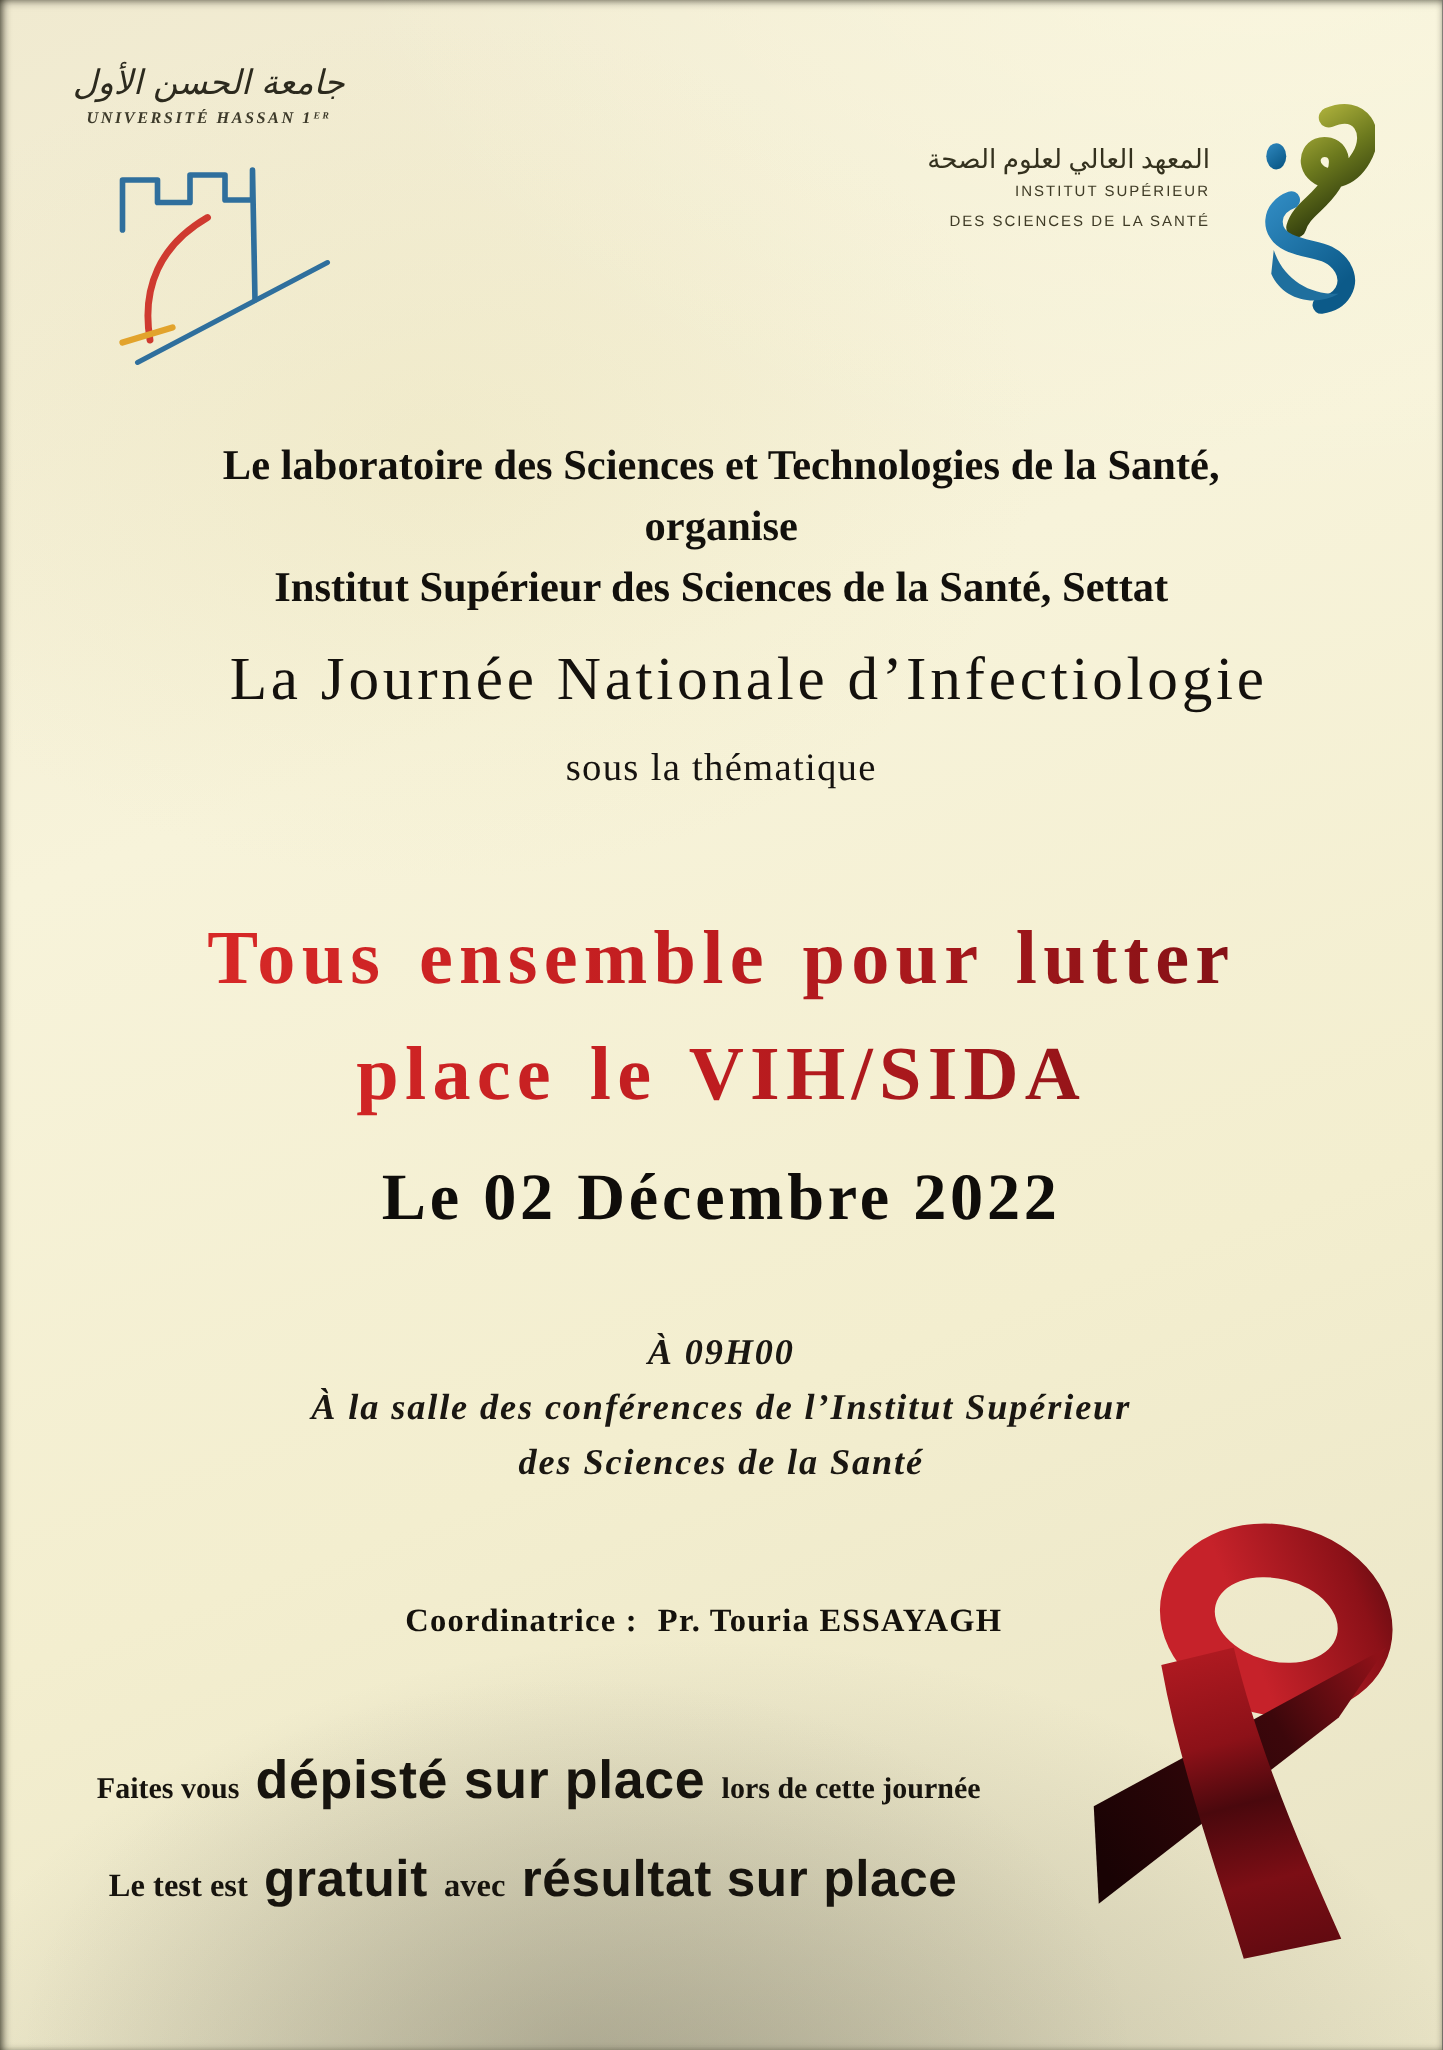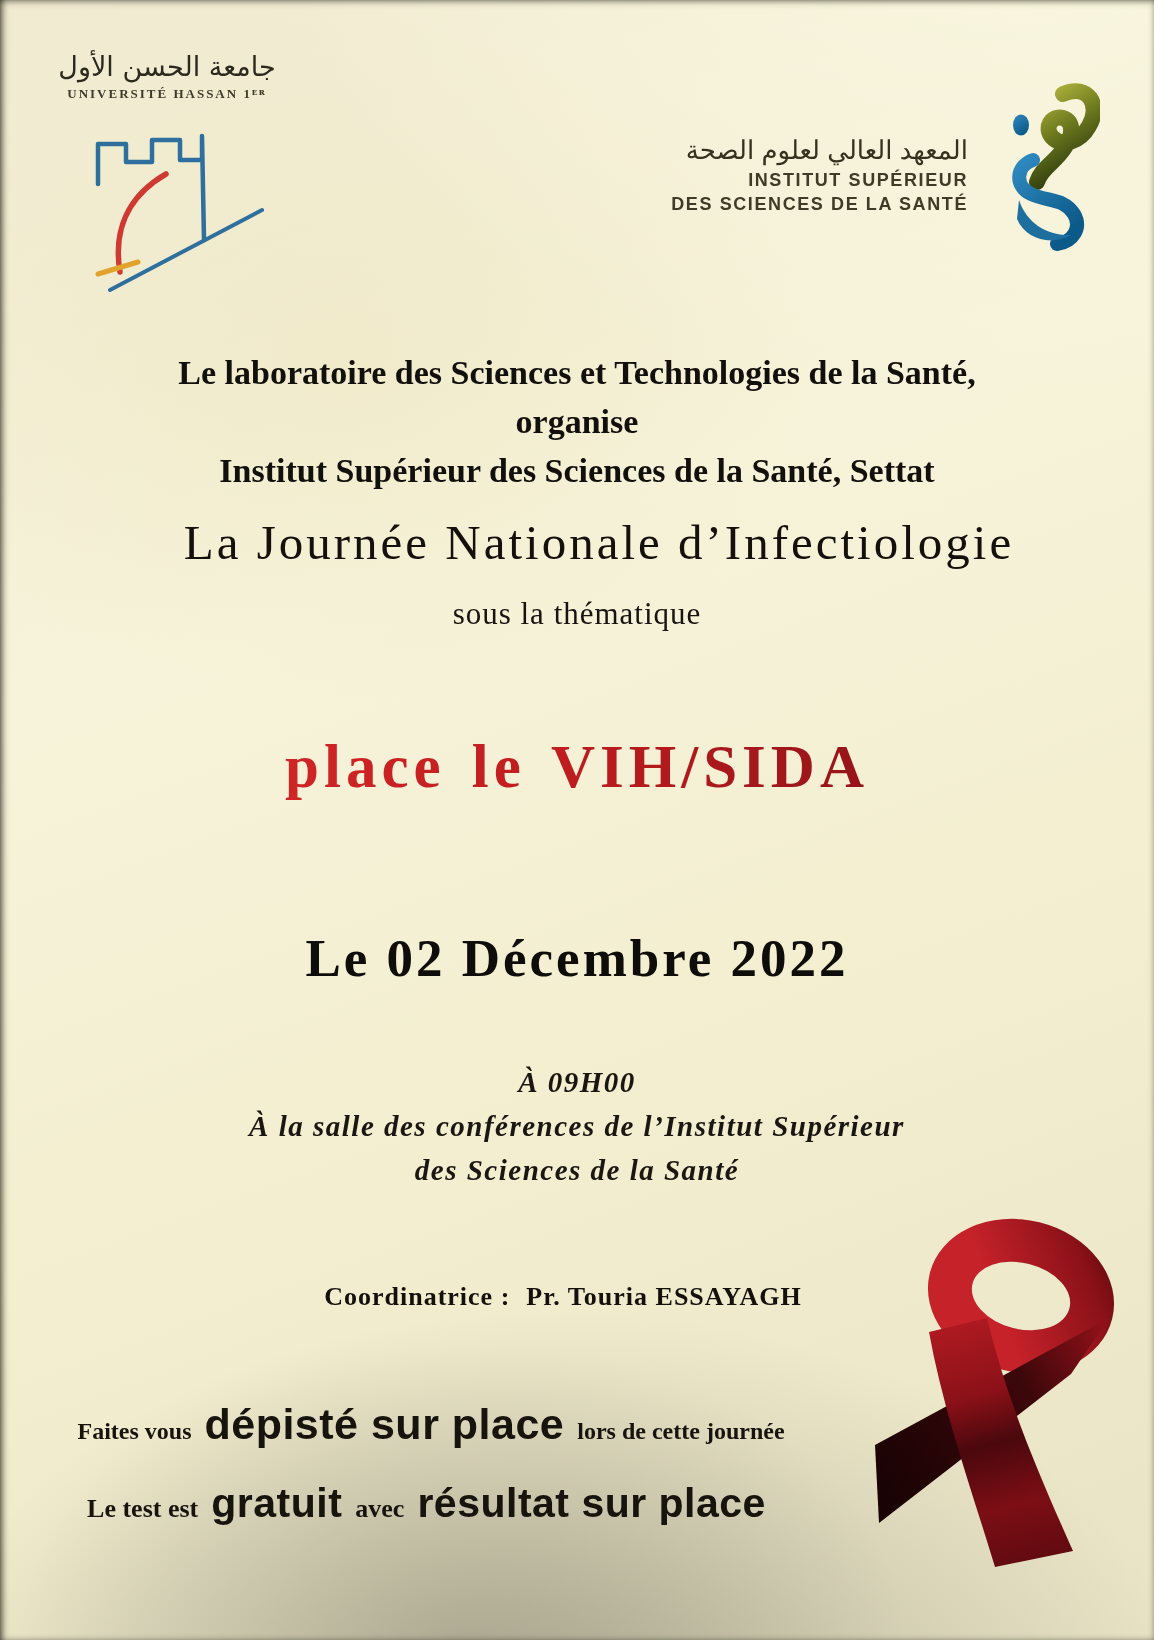--- a/index.html
+++ b/index.html
@@ -22,28 +22,28 @@
     box-shadow:
       inset 6px 0 7px -4px rgba(30,28,16,0.75),
       inset 0 5px 7px -4px rgba(30,28,16,0.55),
       inset -4px 0 6px -4px rgba(30,28,16,0.30),
       inset 0 -4px 6px -4px rgba(30,28,16,0.25);
   }
   .abs{position:absolute;}
   .cblock{left:0;right:0;text-align:center;}
 
   
-  .uni-block{left:46px;top:50px;width:242px;text-align:center;}
+  .uni-block{left:46px;top:50px;width:242px;text-align:center;font-style:italic;}
   .uni-arabic{font-family:"DejaVu Sans", sans-serif;font-size:27px;line-height:1.25;color:#2c2a1e;}
   .uni-latin{font-size:13px;letter-spacing:2px;color:#3d3a2a;margin-top:2px;font-weight:bold;font-family:"Liberation Serif",serif;}
   .uni-emblem{left:84px;top:122px;width:190px;height:178px;}
 
   .inst-block{right:186px;top:114px;text-align:right;}
-  .inst-arabic{font-family:Liberation Sans, sans-serif;font-size:26px;color:#34311e;line-height:1.3;margin-top:20px;}
-  .inst-latin{font-family:"Liberation Sans", sans-serif;font-size:18px;letter-spacing:1.6px;color:#3f3b26;line-height:24px;font-weight:bold;}
+  .inst-arabic{font-family:Liberation Serif, serif;font-size:21px;color:#34311e;line-height:1.3;}
+  .inst-latin{font-family:"Liberation Sans", sans-serif;font-size:12px;letter-spacing:1.6px;color:#3f3b26;line-height:24px;}
   .inst-emblem{left:975px;top:80px;width:125px;height:172px;}
 
   
   .organizer{top:348px;font-weight:bold;font-size:34px;line-height:49px;letter-spacing:0px;color:#12100c;}
   .event-title{top:512px;font-size:49px;line-height:62px;letter-spacing:3px;color:#14110d;margin-left:44px;}
   .event-subtitle{top:592px;font-size:31px;line-height:44px;letter-spacing:1px;}
 
   .theme{top:720px;font-weight:bold;font-size:61px;line-height:93px;letter-spacing:5px;word-spacing:6px;}
   .theme div{color:#c1201f;}
   @supports ((-webkit-background-clip:text)){
@@ -118,20 +118,21 @@
   <div class="abs cblock organizer">
     <div>Le laboratoire des Sciences et Technologies de la Santé,</div>
     <div>organise</div>
     <div>Institut Supérieur des Sciences de la Santé, Settat</div>
   </div>
 
   <div class="abs cblock event-title">La Journée Nationale d’Infectiologie</div>
   <div class="abs cblock event-subtitle">sous la thématique</div>
 
   <div class="abs cblock theme">
+    <div>Tous ensemble pour lutter</div>
     <div>place le VIH/SIDA</div>
   </div>
 
   <div class="abs cblock date-line">Le 02 Décembre 2022</div>
 
   <div class="abs cblock details">
     <div>À 09H00</div>
     <div>À la salle des conférences de l’Institut Supérieur</div>
     <div>des Sciences de la Santé</div>
   </div>

